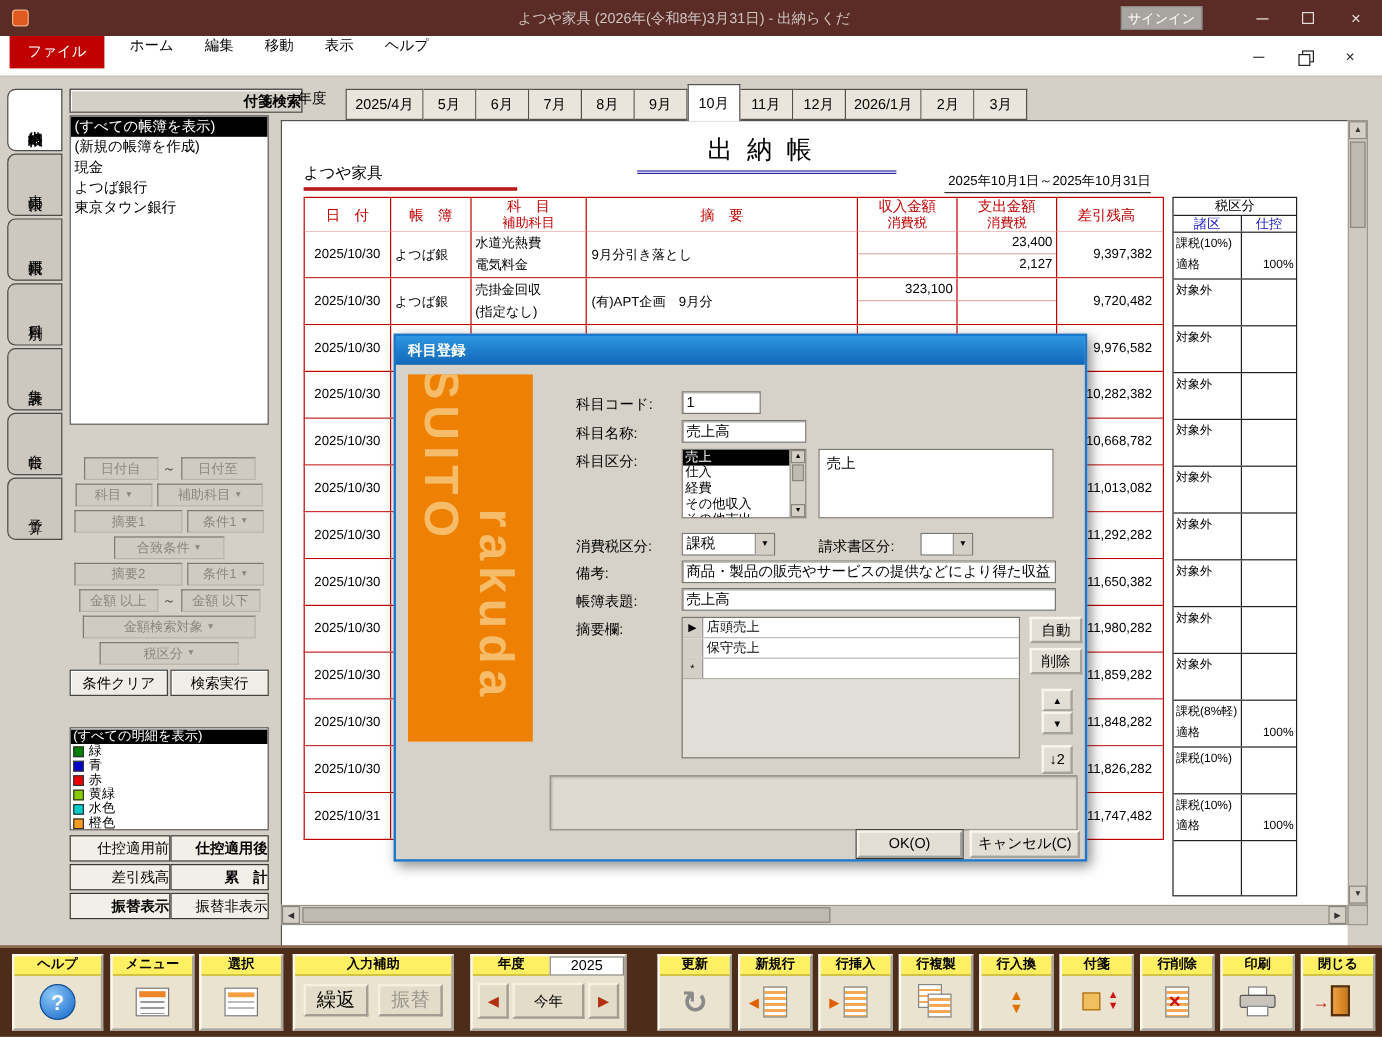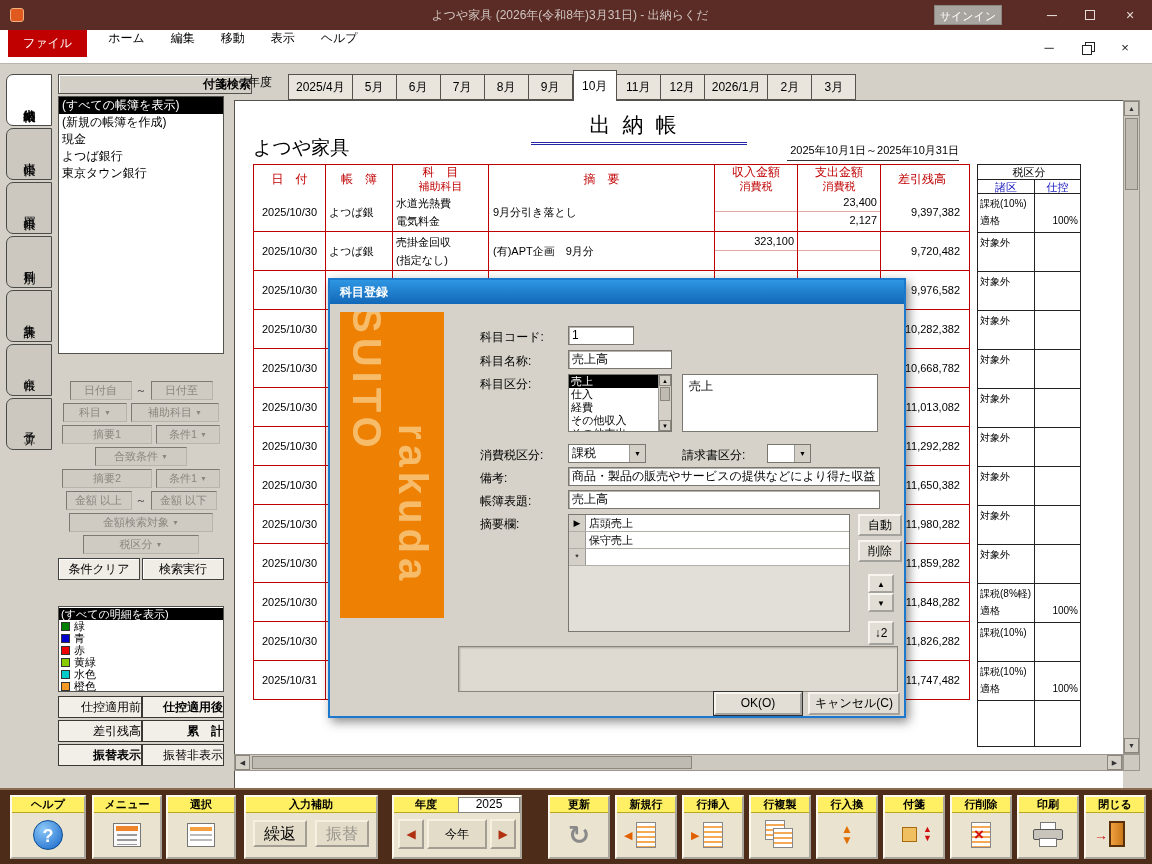--- a/index.html
+++ b/index.html
@@ -53,21 +53,21 @@
 
 #monthbar{position:absolute;left:234px;top:66px;width:906px;height:34px;display:flex;align-items:flex-end;z-index:6}
 #yearlabel{font-size:12px;margin:0 16px 9px 14px}
 #monthtabs{display:flex;align-items:flex-end}
 .mtab{height:26px;min-width:44px;padding:0 7px;background:#e9e5dd;border:1px solid #55524e;border-left:none;display:flex;align-items:center;justify-content:center;font-size:12px;white-space:nowrap}
 .mtab:first-child{border-left:1px solid #55524e}
 .mtab.sel{height:31px;background:#fff;border-bottom:none;margin-bottom:-1px;z-index:7;border-left:1px solid #55524e}
 
 
 #content{position:absolute;left:234px;top:100px;width:889px;height:654px;background:#fff;border-top:1px solid #55524e;border-left:1px solid #55524e;overflow:hidden;z-index:1}
-#company{position:absolute;left:18px;top:34px;width:178px;font-size:19px;border-bottom:1px solid #b91c1c;padding-bottom:3px}
+#company{position:absolute;left:18px;top:34px;width:178px;font-size:13px;border-bottom:3px solid #b91c1c;padding-bottom:3px}
 #sheettitle{position:absolute;left:296px;top:10px;width:216px;text-align:center;font-size:21px;letter-spacing:12px;padding-bottom:3px;border-bottom:3px double #2626a8}
 #period{position:absolute;left:552px;top:42px;width:172px;font-size:11px;text-align:right;border-bottom:1px solid #333;padding-bottom:2px;white-space:nowrap}
 #thead{position:absolute;left:18px;top:63px;width:717px;height:30px;display:flex;border:1px solid #c00000;color:#c00000;background:#fff}
 .hc{border-right:1px solid #c00000;display:flex;flex-direction:column;align-items:center;justify-content:center;font-size:12px;line-height:14px}
 .hc:last-child{border-right:none}
 .hsub{font-size:11px}
 #tbody{position:absolute;left:18px;top:92px;width:717px}
 .row{display:flex;height:39px;border:1px solid #c00000;border-top:none;background:#fff}
 .c{border-right:1px solid #c00000;font-size:11px;overflow:hidden}
 .c:last-child{border-right:none}

